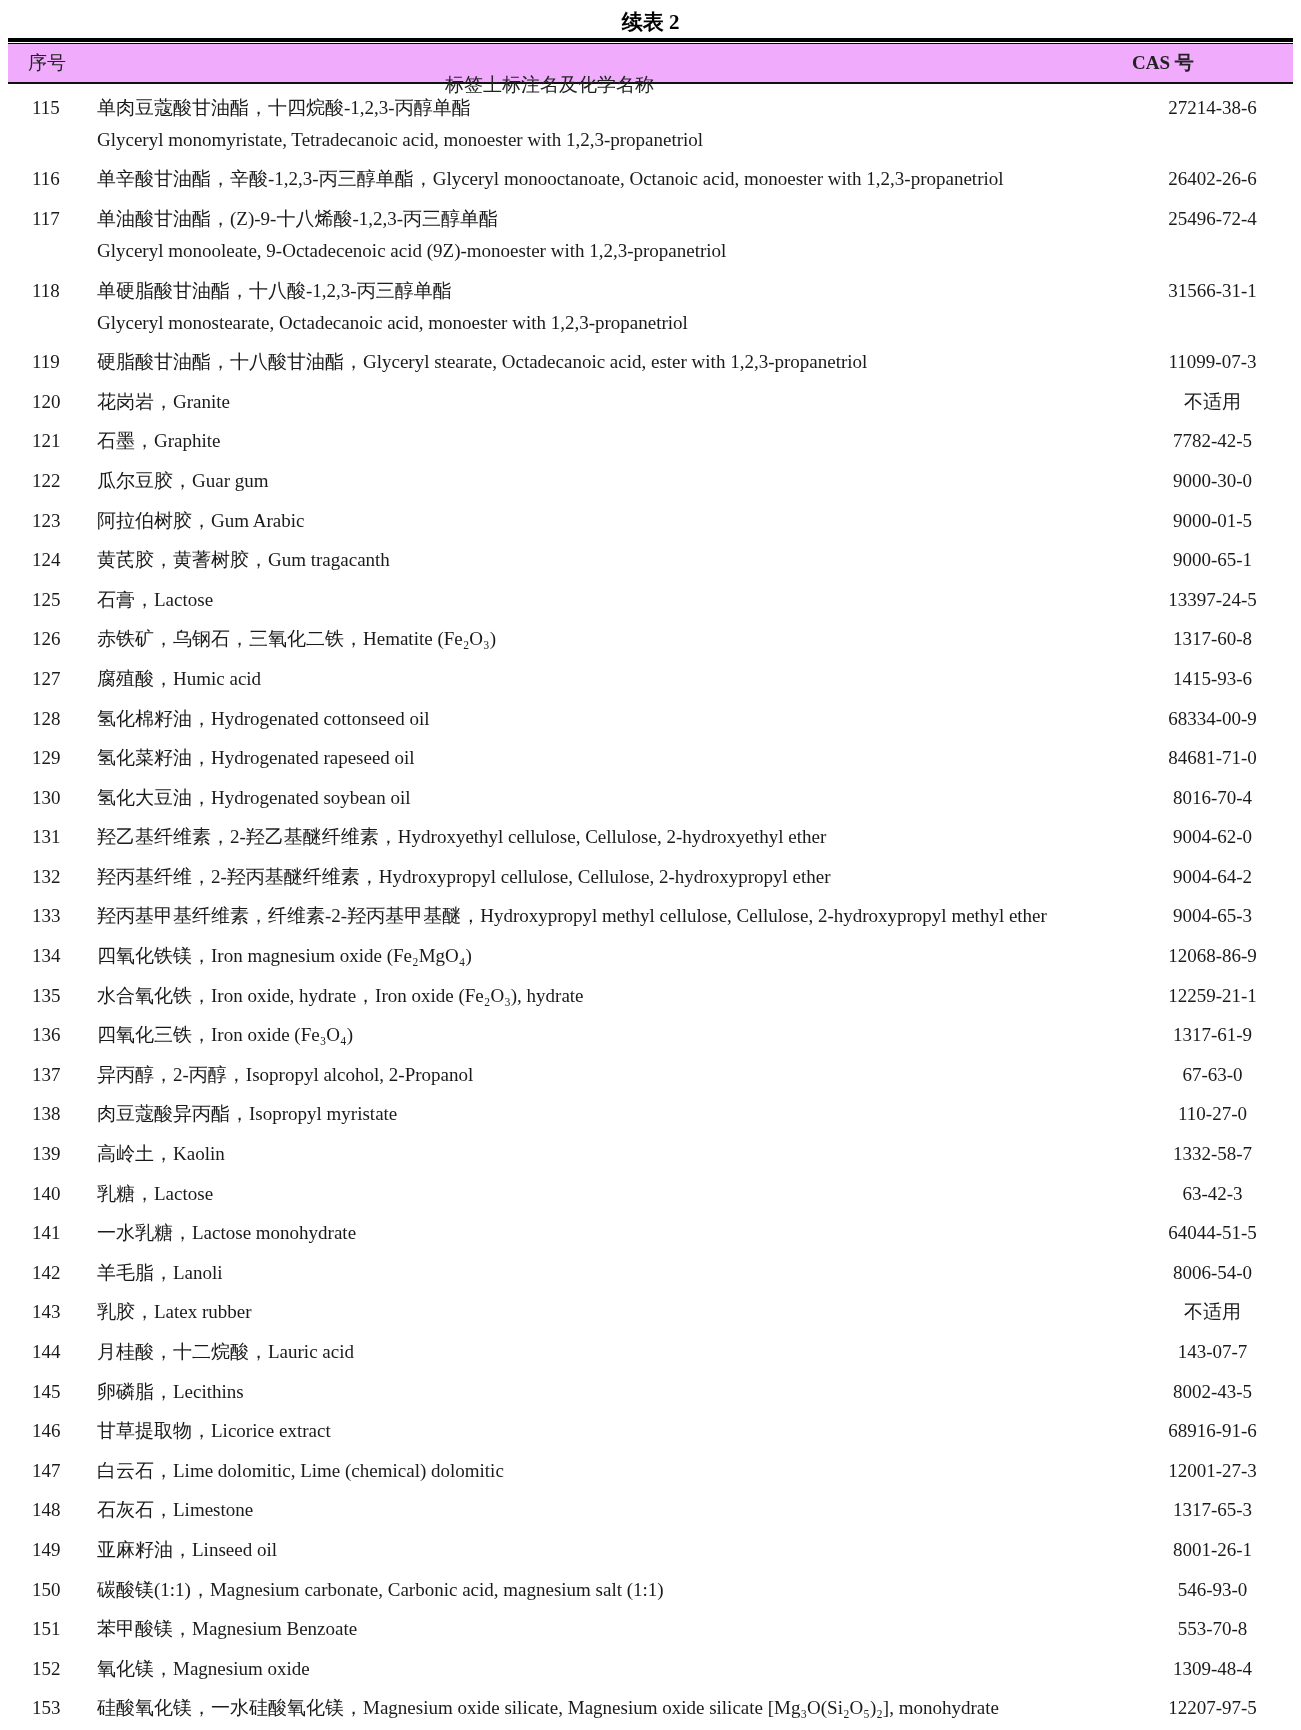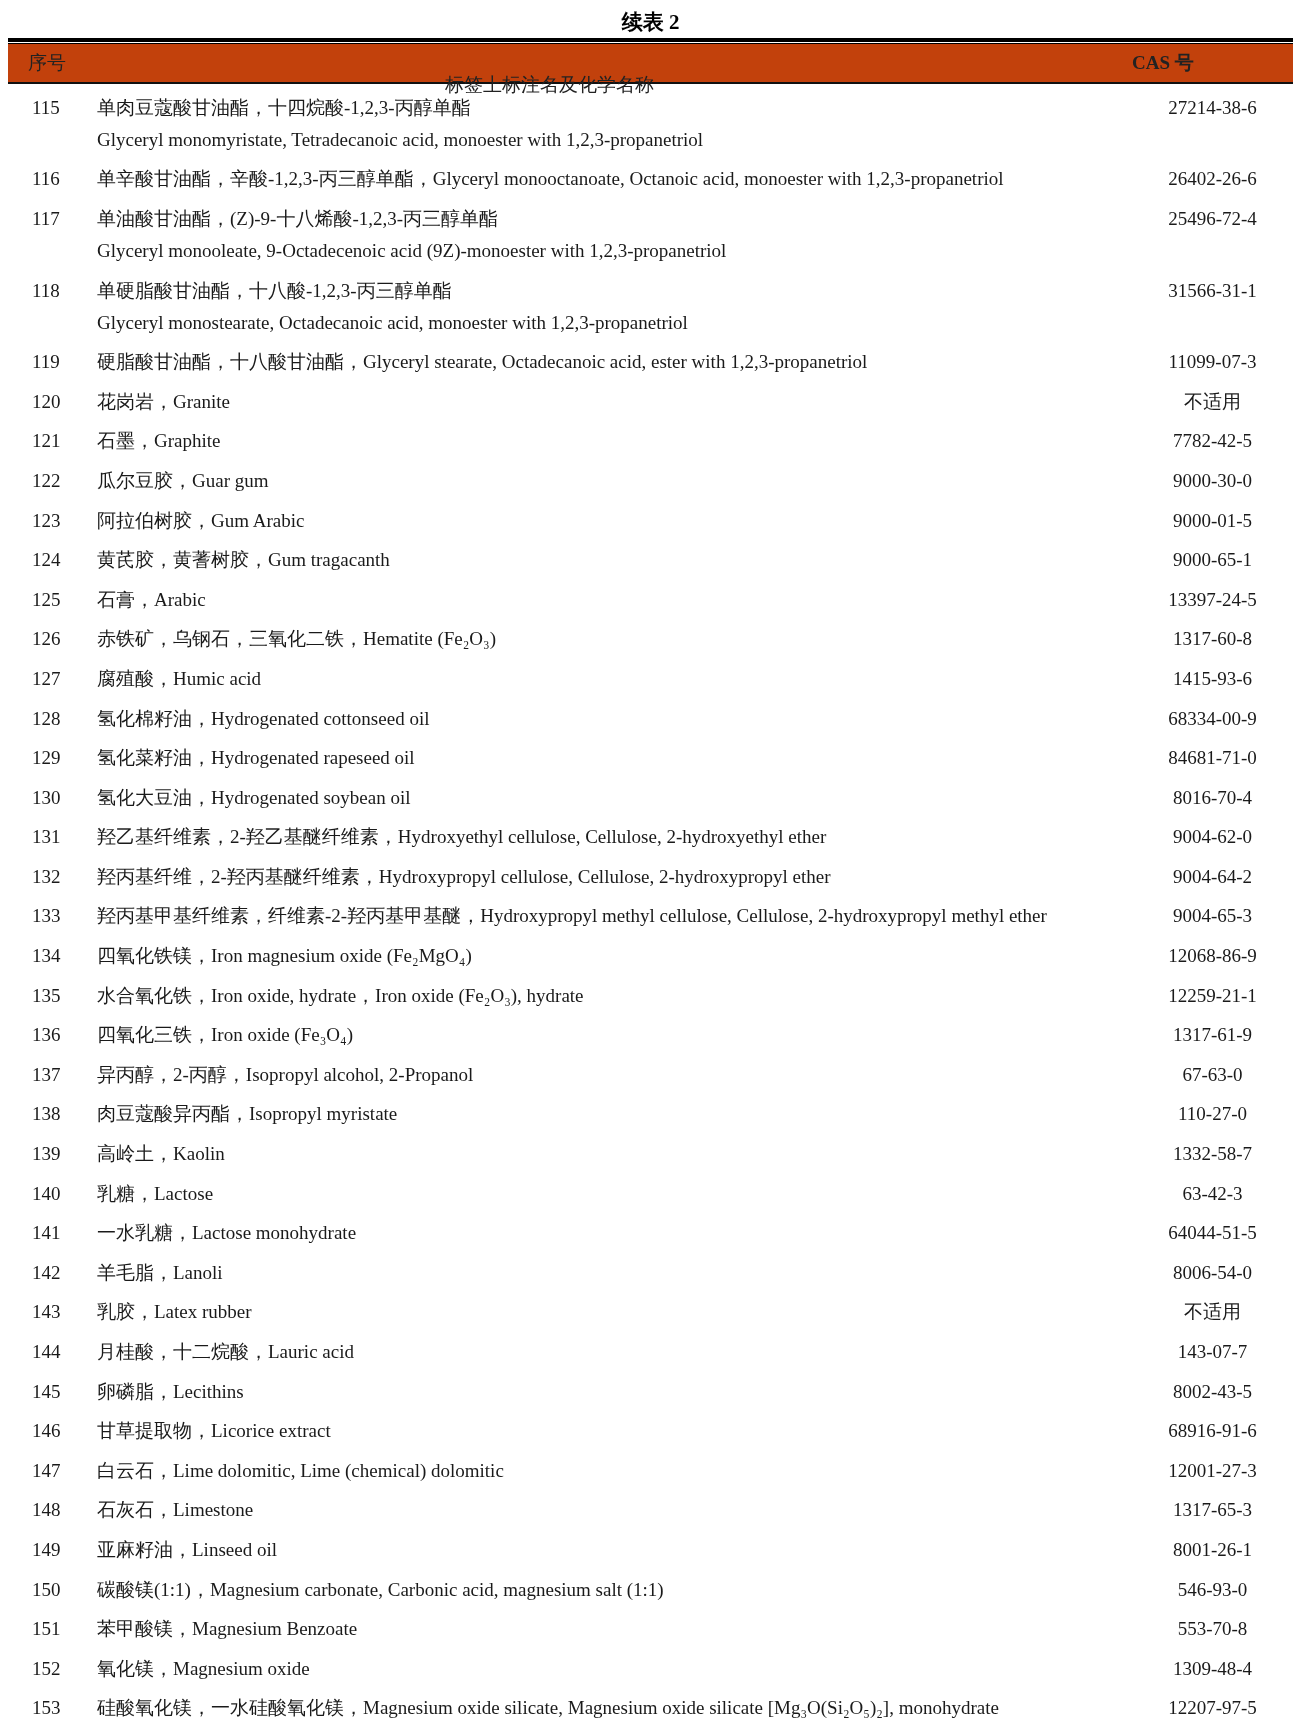--- a/index.html
+++ b/index.html
@@ -19,21 +19,21 @@
     color:#000;
   }
   .table{
     margin:0 8px;
     border-top:4px solid #000;
   }
   .thead{
     display:flex;
     align-items:center;
     height:38px;
-    background:#c2410c;
+    background:#f0abfc;
     border-top:1px solid #000;
     border-bottom:2px solid #111;
     margin-top:1px;
     font-size:19px;
     color:#222;
   }
   .col-no{width:89px;box-sizing:border-box;padding-left:20px;}
   .col-name{flex:1;text-align:center;box-sizing:border-box;padding-right:130px;margin-top:44px;}
   .col-cas{width:161px;text-align:left;box-sizing:border-box;font-weight:bold;}
   .tbody{
@@ -168,21 +168,21 @@
     <div class="c-no">124</div>
     <div class="c-name">
           <div class="line">黄芪胶，黄蓍树胶，Gum tragacanth</div>
         </div>
     <div class="c-cas">9000-65-1</div>
   </div>
 
   <div class="trow">
     <div class="c-no">125</div>
     <div class="c-name">
-          <div class="line">石膏，Arabic</div>
+          <div class="line">石膏，Lactose</div>
         </div>
     <div class="c-cas">13397-24-5</div>
   </div>
 
   <div class="trow">
     <div class="c-no">126</div>
     <div class="c-name">
           <div class="line">赤铁矿，乌钢石，三氧化二铁，Hematite (Fe₂O₃)</div>
         </div>
     <div class="c-cas">1317-60-8</div>

